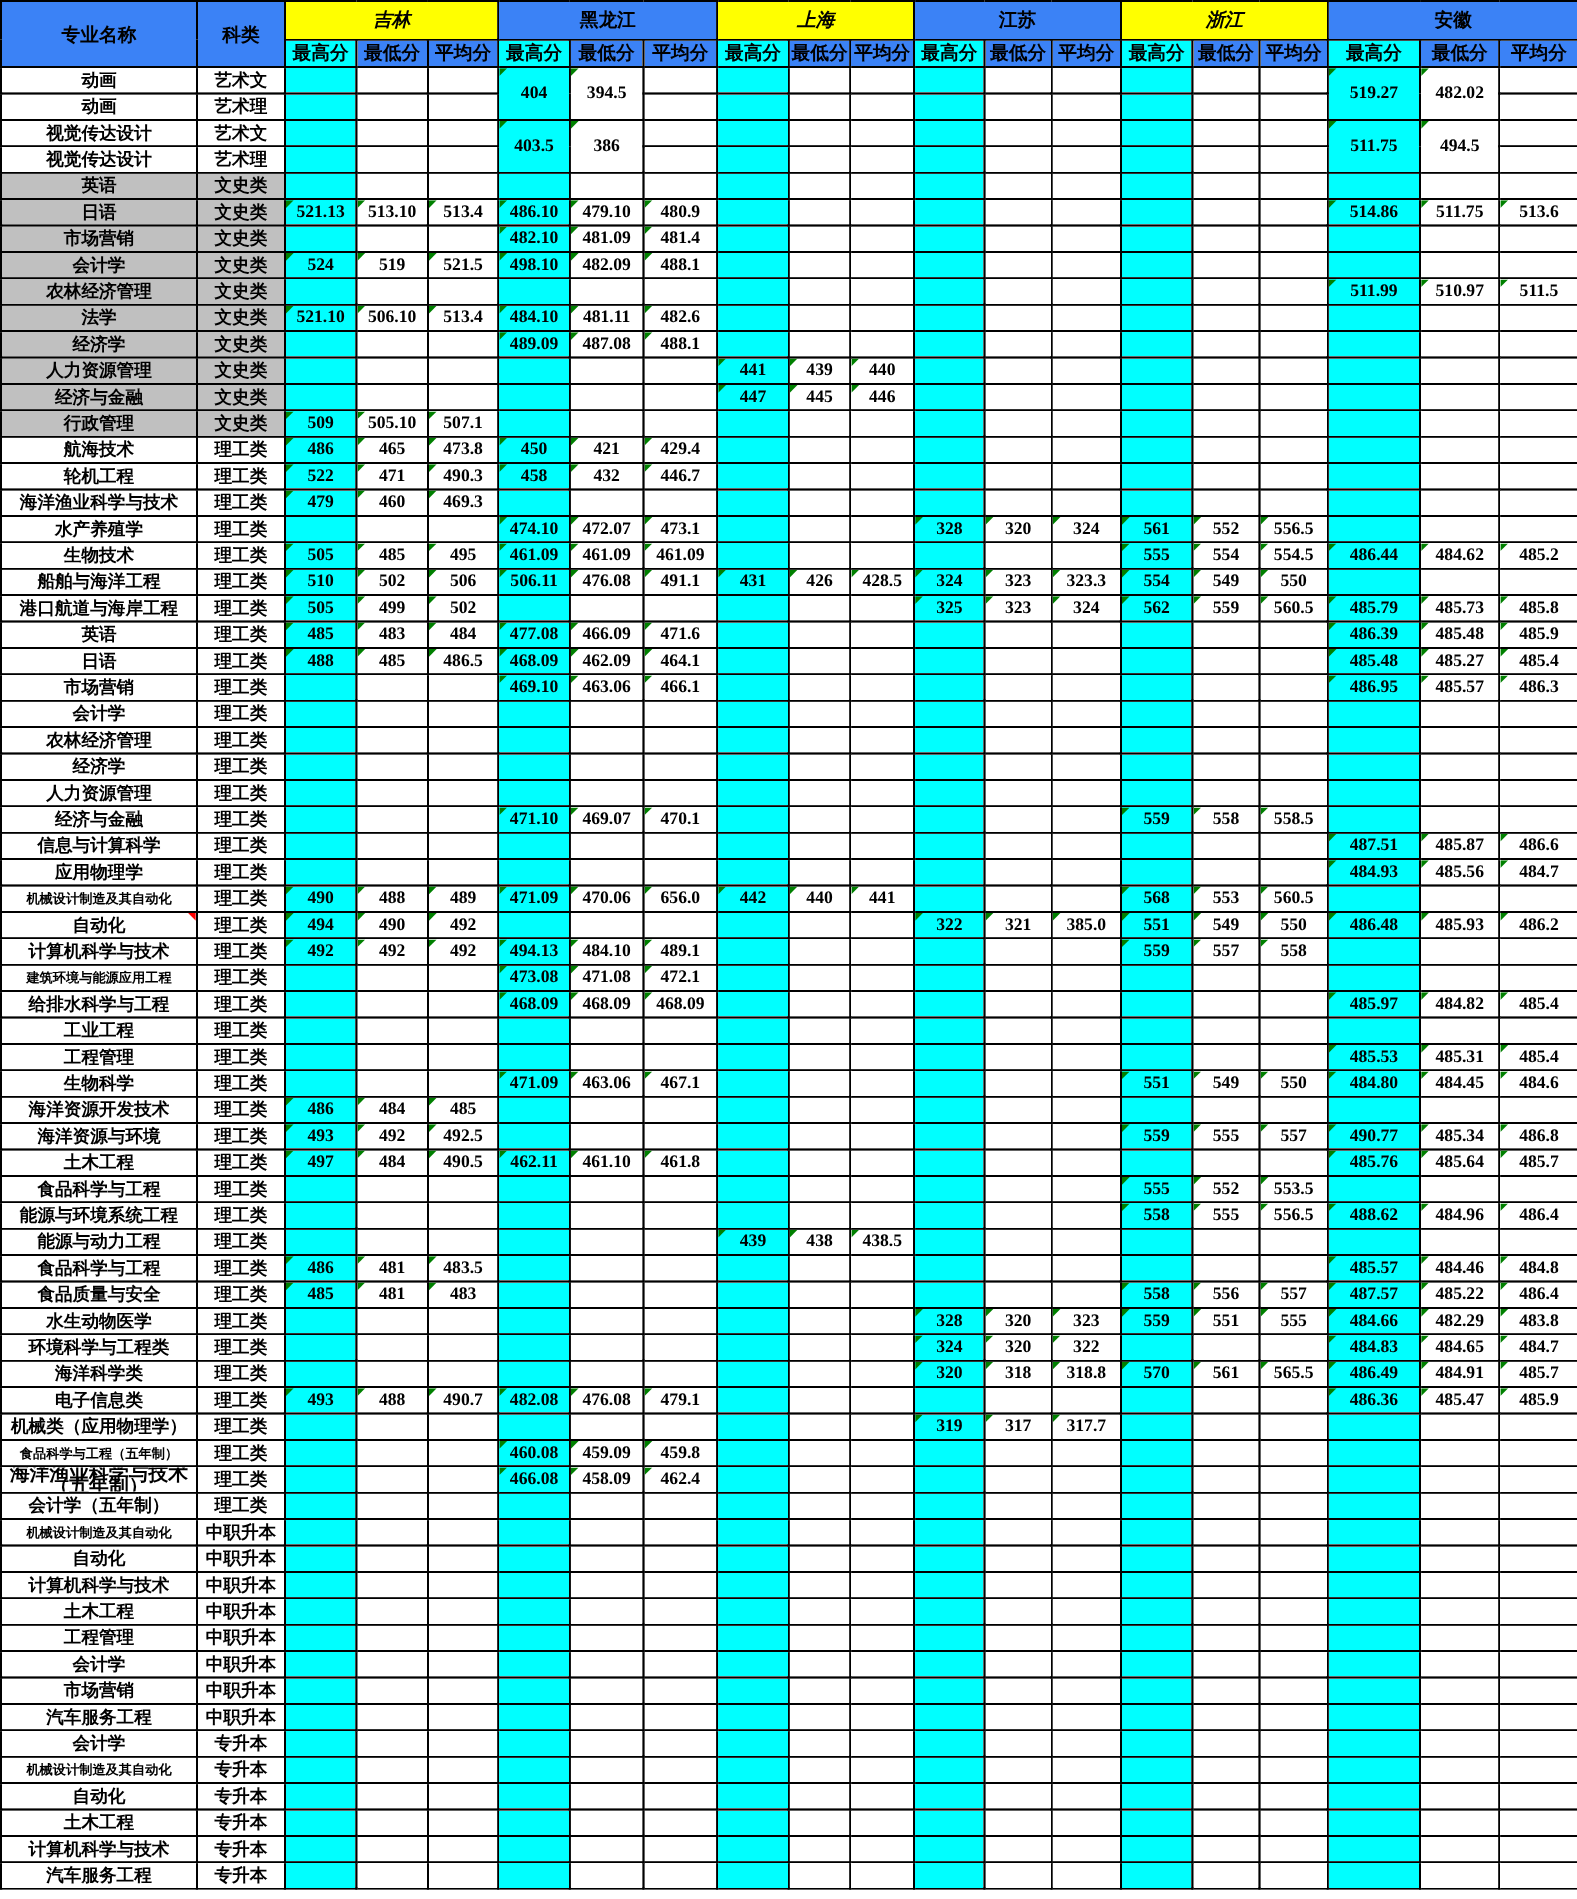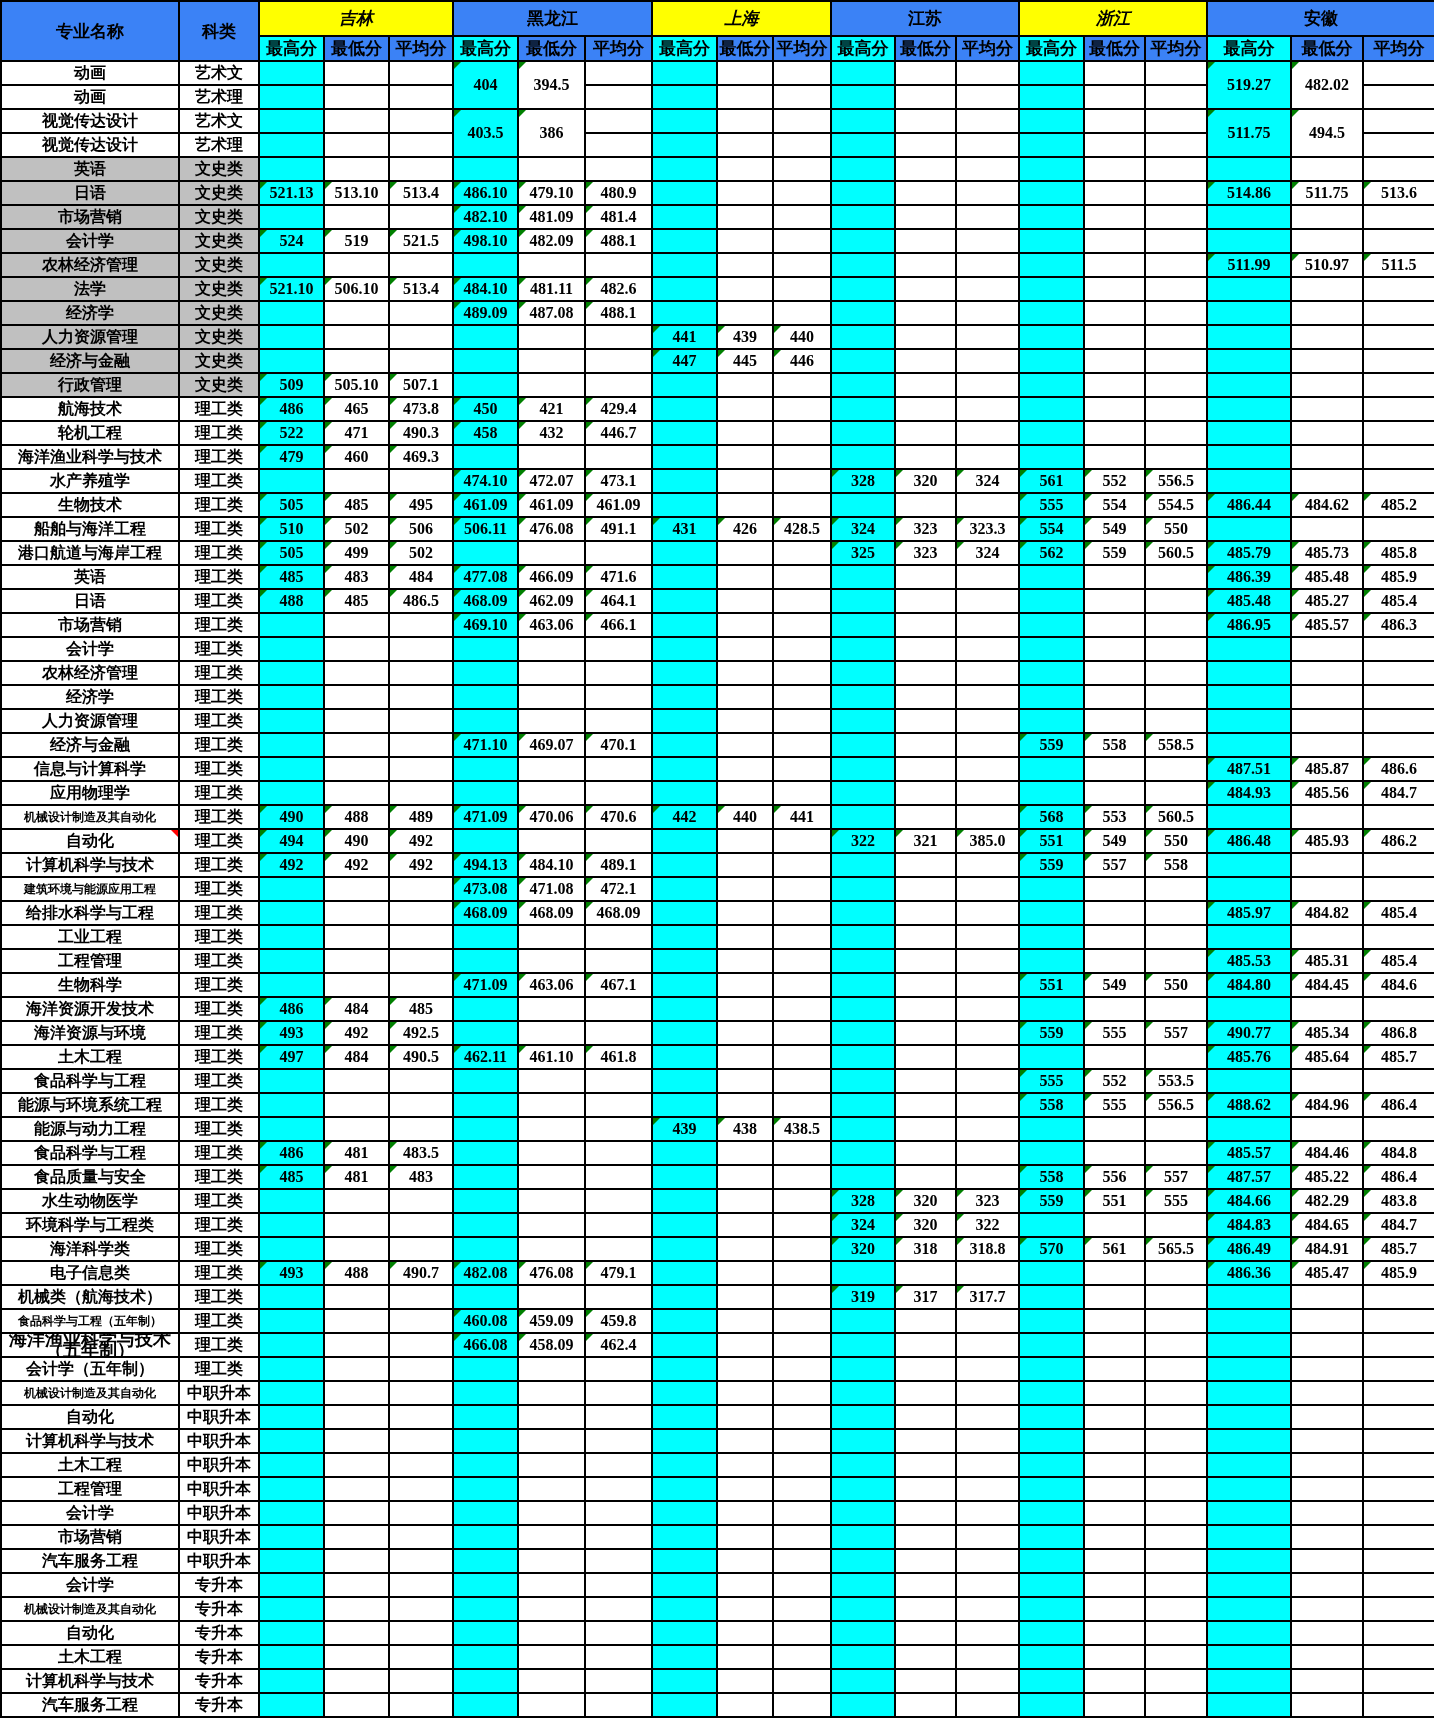--- a/index.html
+++ b/index.html
@@ -773,21 +773,21 @@
           <td class="num val">484.7</td>
         </tr>
         <tr>
           <td class="name small">机械设计制造及其自动化</td>
           <td class="cat">理工类</td>
           <td class="num max val">490</td>
           <td class="num val">488</td>
           <td class="num val">489</td>
           <td class="num max val">471.09</td>
           <td class="num val">470.06</td>
-          <td class="num val">470.6</td>
+          <td class="num val">656.0</td>
           <td class="num max val">442</td>
           <td class="num val">440</td>
           <td class="num val">441</td>
           <td class="num max"></td>
           <td class="num"></td>
           <td class="num"></td>
           <td class="num max val">568</td>
           <td class="num val">553</td>
           <td class="num val">560.5</td>
           <td class="num max"></td>
@@ -1206,21 +1206,21 @@
           <td class="num"></td>
           <td class="num"></td>
           <td class="num max"></td>
           <td class="num"></td>
           <td class="num"></td>
           <td class="num max val">486.36</td>
           <td class="num val">485.47</td>
           <td class="num val">485.9</td>
         </tr>
         <tr>
-          <td class="name">机械类（航海技术）</td>
+          <td class="name">机械类（应用物理学）</td>
           <td class="cat">理工类</td>
           <td class="num max"></td>
           <td class="num"></td>
           <td class="num"></td>
           <td class="num max"></td>
           <td class="num"></td>
           <td class="num"></td>
           <td class="num max"></td>
           <td class="num"></td>
           <td class="num"></td>

